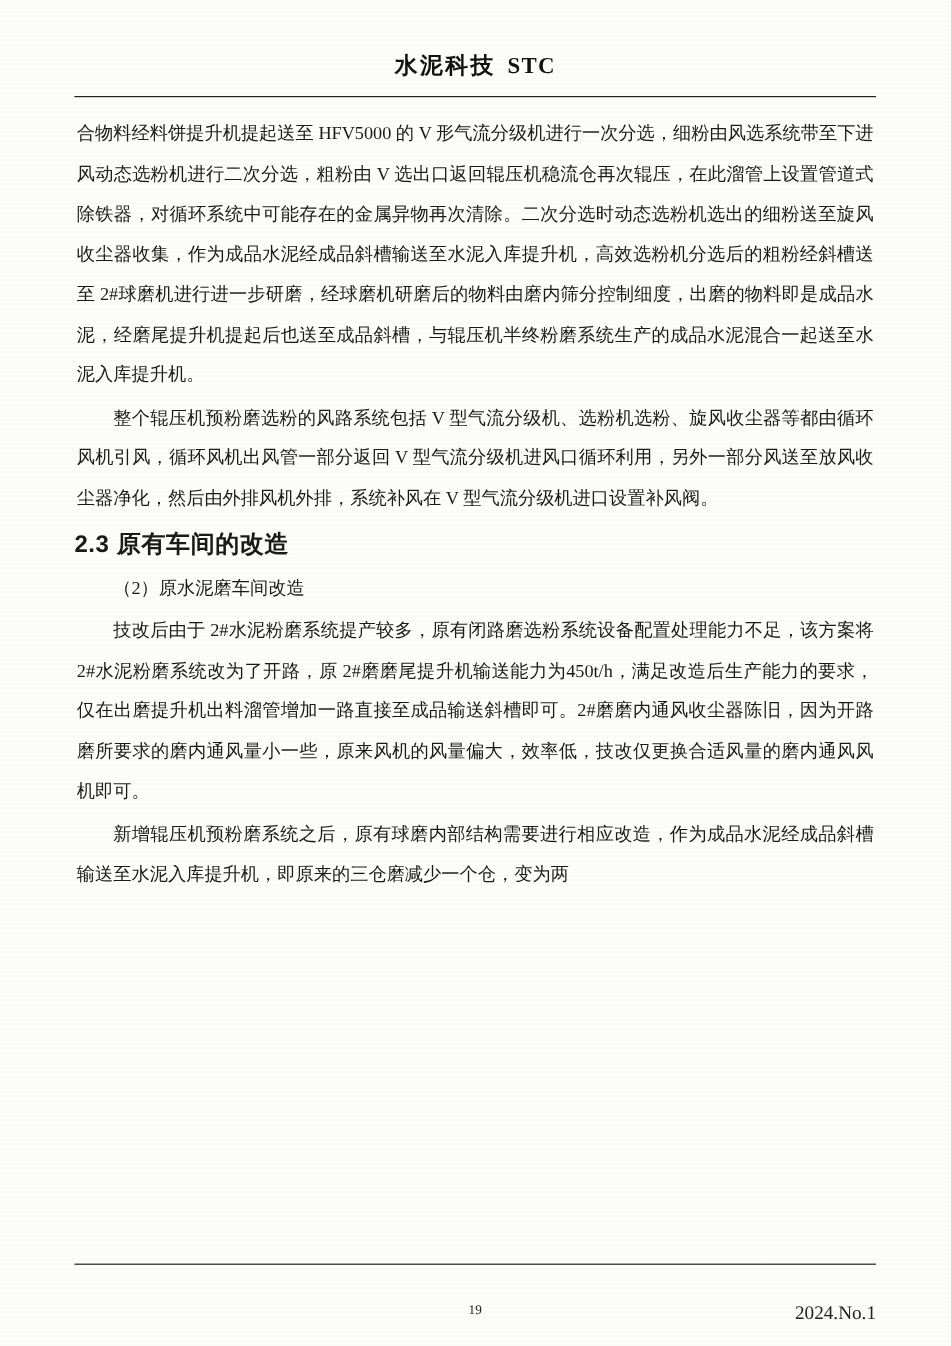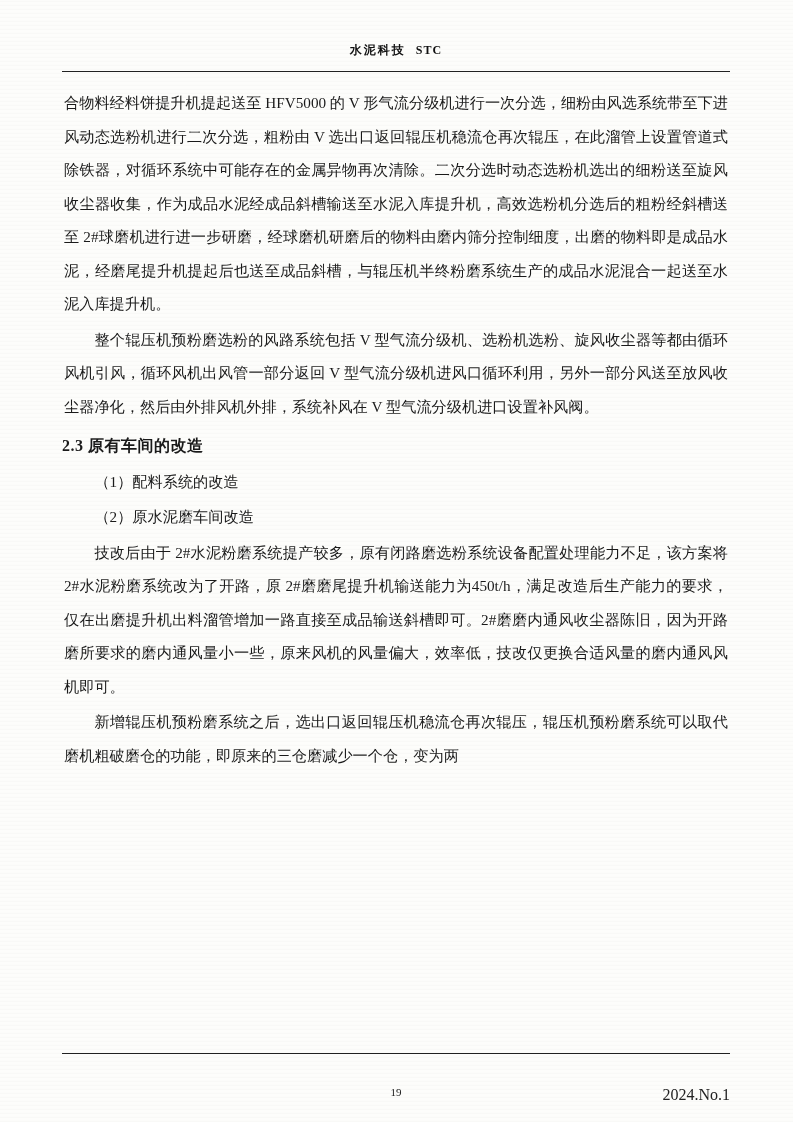--- a/index.html
+++ b/index.html
@@ -23,21 +23,21 @@
     top: 0;
     width: 668px;
     height: 1122px;
   }
   
   .header {
     text-align: center;
     padding-top: 42px;
     font-family: "DejaVu Serif", serif;
     font-weight: bold;
-    font-size: 12px;
+    font-size: 19px;
     letter-spacing: 2px;
     color: #111;
   }
   .header .stc {
     font-family: "Liberation Serif", serif;
     letter-spacing: 1px;
     margin-left: 10px;
   }
   .header-rule {
     margin-top: 12px;
@@ -52,23 +52,23 @@
     text-align: justify;
     text-justify: inter-ideograph;
   }
   p {
     margin: 2px;
   }
   p.indent {
     text-indent: 2em;
   }
   h2.section {
-    font-family: Liberation Serif, serif;
+    font-family: Liberation Sans, sans-serif;
     font-weight: bold;
-    font-size: 16px;
+    font-size: 20px;
     margin: 6px 0 0 0;
     line-height: 33.5px;
     letter-spacing: 0.5px;
   }
   
   .footer-rule {
     position: absolute;
     left: 0;
     bottom: 68px;
     width: 100%;
@@ -114,25 +114,24 @@
       <span>水泥科技</span><span class="stc">STC</span>
       <div class="header-rule"></div>
     </div>
 
     <div class="body">
       <p>合物料经料饼提升机提起送至 HFV5000 的 V 形气流分级机进行一次分选，细粉由风选系统带至下进风动态选粉机进行二次分选，粗粉由 V 选出口返回辊压机稳流仓再次辊压，在此溜管上设置管道式除铁器，对循环系统中可能存在的金属异物再次清除。二次分选时动态选粉机选出的细粉送至旋风收尘器收集，作为成品水泥经成品斜槽输送至水泥入库提升机，高效选粉机分选后的粗粉经斜槽送至 2#球磨机进行进一步研磨，经球磨机研磨后的物料由磨内筛分控制细度，出磨的物料即是成品水泥，经磨尾提升机提起后也送至成品斜槽，与辊压机半终粉磨系统生产的成品水泥混合一起送至水泥入库提升机。</p>
       <p class="indent">整个辊压机预粉磨选粉的风路系统包括 V 型气流分级机、选粉机选粉、旋风收尘器等都由循环风机引风，循环风机出风管一部分返回 V 型气流分级机进风口循环利用，另外一部分风送至放风收尘器净化，然后由外排风机外排，系统补风在 V 型气流分级机进口设置补风阀。</p>
 
       <h2 class="section">2.3  原有车间的改造</h2>
 
-      <p class="indent">（1）配料系统的改造</p>
 
       <p class="indent">（2）原水泥磨车间改造</p>
       <p class="indent">技改后由于 2#水泥粉磨系统提产较多，原有闭路磨选粉系统设备配置处理能力不足，该方案将 2#水泥粉磨系统改为了开路，原 2#磨磨尾提升机输送能力为450t/h，满足改造后生产能力的要求，仅在出磨提升机出料溜管增加一路直接至成品输送斜槽即可。2#磨磨内通风收尘器陈旧，因为开路磨所要求的磨内通风量小一些，原来风机的风量偏大，效率低，技改仅更换合适风量的磨内通风风机即可。</p>
-      <p class="indent">新增辊压机预粉磨系统之后，选出口返回辊压机稳流仓再次辊压，辊压机预粉磨系统可以取代磨机粗破磨仓的功能，即原来的三仓磨减少一个仓，变为两</p>
+      <p class="indent">新增辊压机预粉磨系统之后，原有球磨内部结构需要进行相应改造，作为成品水泥经成品斜槽输送至水泥入库提升机，即原来的三仓磨减少一个仓，变为两</p>
     </div>
 
     <div class="footer-rule"></div>
     <div class="footer">
       <span class="page-no">19</span>
       <span class="issue">2024.No.1</span>
     </div>
 
   </div>
   <div class="scan-noise"></div>

